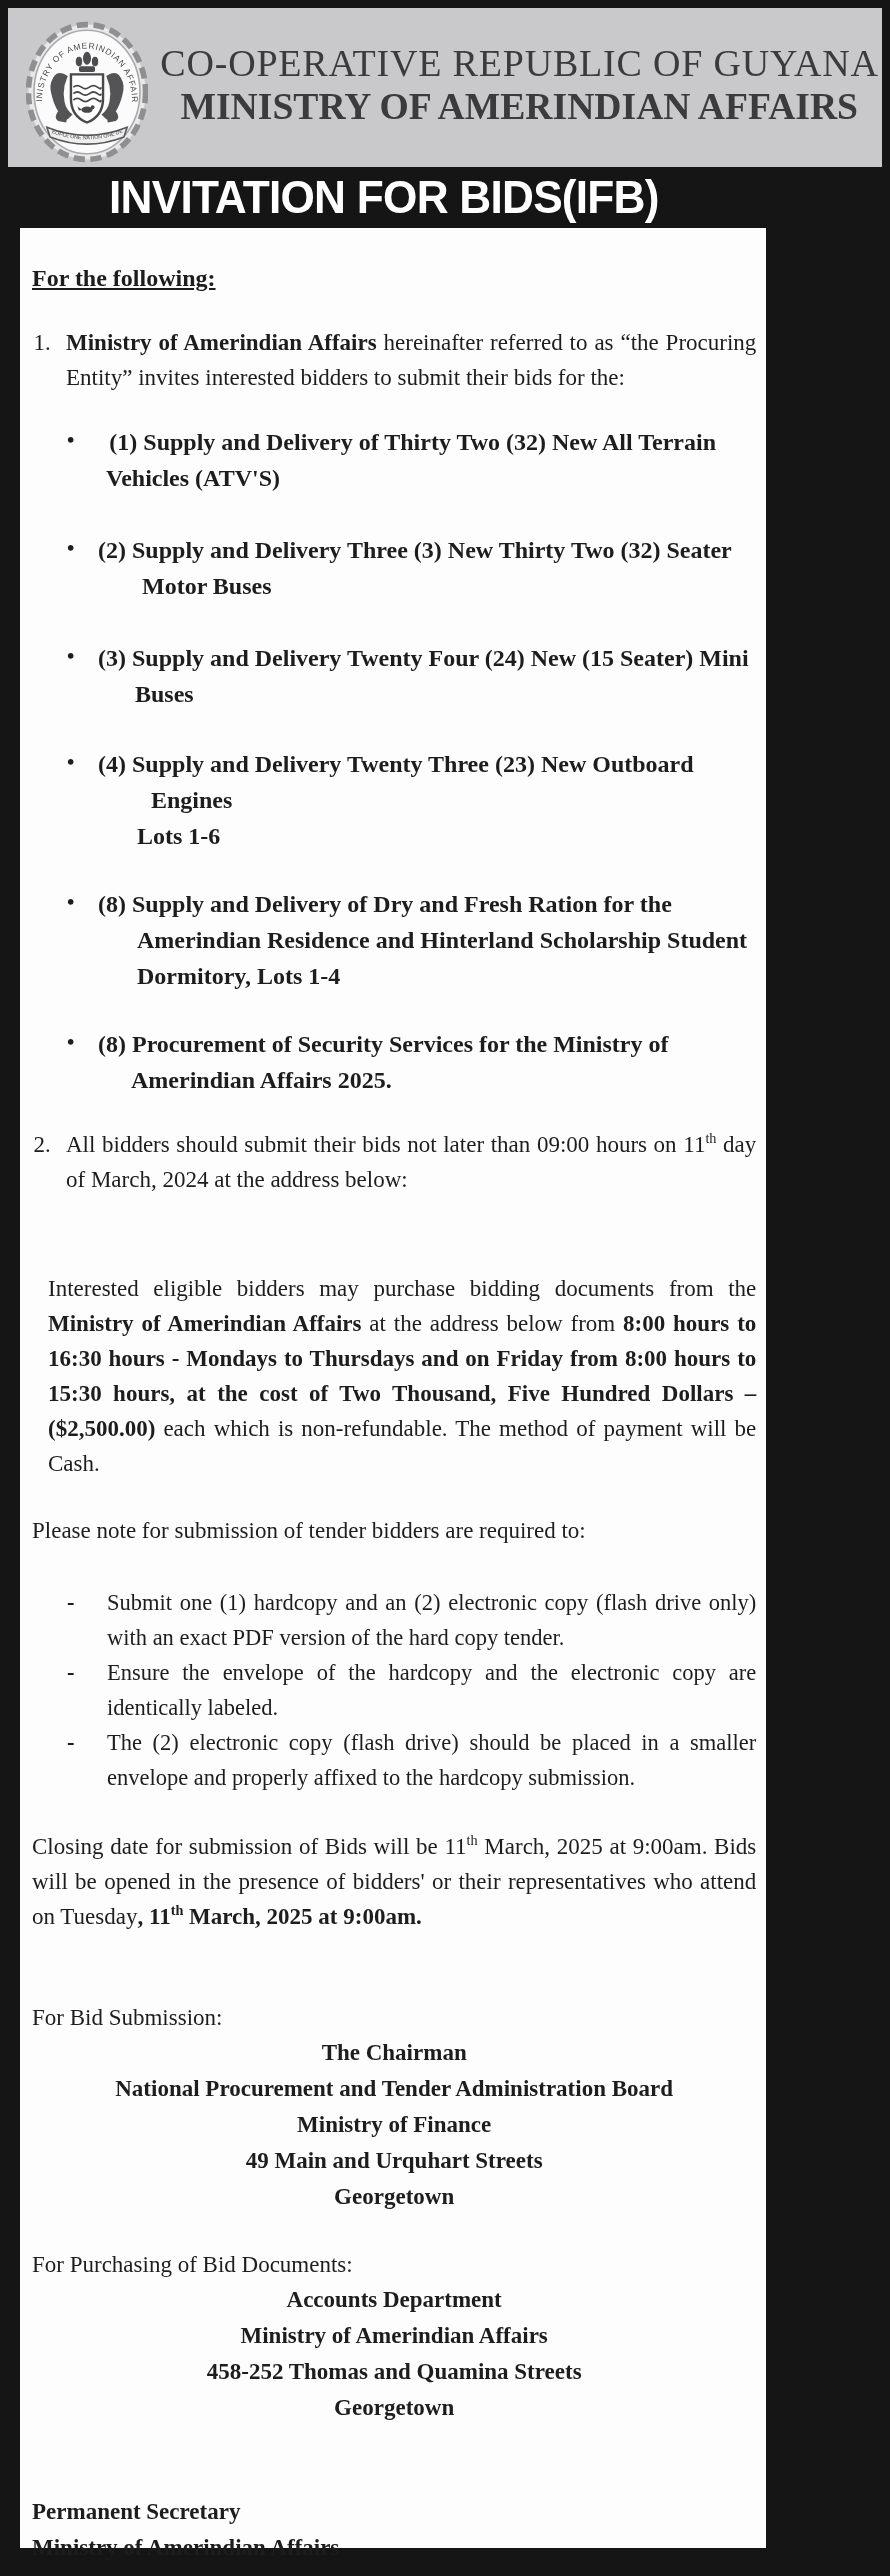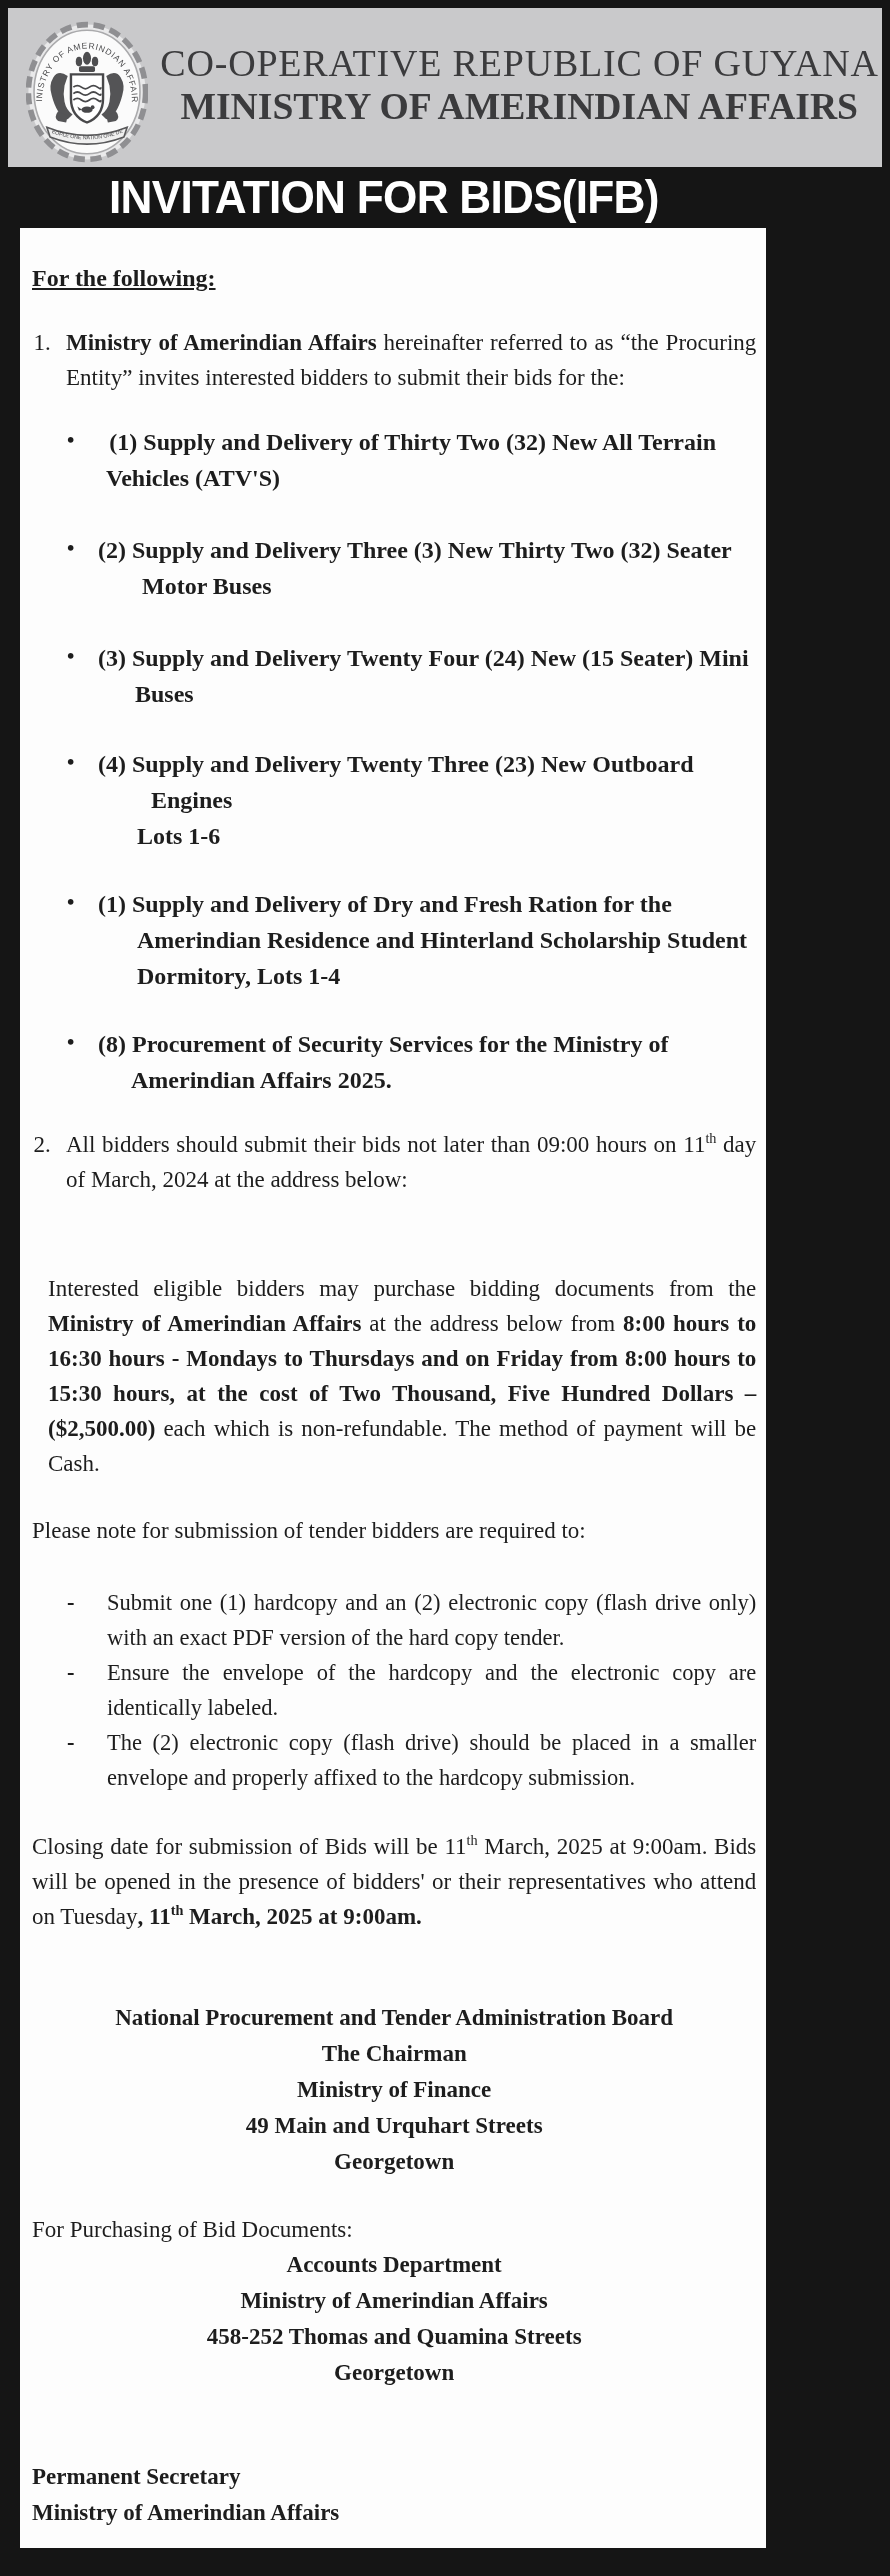--- a/index.html
+++ b/index.html
@@ -160,21 +160,21 @@
     <span class="dot" data-name="bullet-icon">•</span>
     <div class="b-lines" data-name="bullet-text">
         <div data-name="text-line">(4) Supply and Delivery Twenty Three (23) New Outboard</div>
         <div data-name="text-line" style="padding-left: 53px;">Engines</div>
         <div data-name="text-line" style="padding-left: 39px;">Lots 1-6</div>
       </div>
   </div>
   <div class="bullet b5" data-name="bullet-item-5">
     <span class="dot" data-name="bullet-icon">•</span>
     <div class="b-lines" data-name="bullet-text">
-        <div data-name="text-line">(1) Supply and Delivery of Dry and Fresh Ration for the</div>
+        <div data-name="text-line">(8) Supply and Delivery of Dry and Fresh Ration for the</div>
         <div data-name="text-line" style="padding-left: 39px;">Amerindian Residence and Hinterland Scholarship Student</div>
         <div data-name="text-line" style="padding-left: 39px;">Dormitory, Lots 1-4</div>
       </div>
   </div>
   <div class="bullet b6" data-name="bullet-item-6">
     <span class="dot" data-name="bullet-icon">•</span>
     <div class="b-lines" data-name="bullet-text">
         <div data-name="text-line">(8) Procurement of Security Services for the Ministry of</div>
         <div data-name="text-line" style="padding-left: 33px;">Amerindian Affairs 2025.</div>
       </div>
@@ -198,23 +198,24 @@
       <span data-name="dash-item-text">Ensure the envelope of the hardcopy and the electronic copy are identically labeled.</span>
     </div>
     <div class="dash-item" data-name="dash-item-3">
       <span class="dash" data-name="dash-icon">-</span>
       <span data-name="dash-item-text">The (2) electronic copy (flash drive) should be placed in a smaller envelope and properly affixed to the hardcopy submission.</span>
     </div>
   </div>
 
   <p class="closing" data-name="closing-date-paragraph"><span data-name="text-segment">Closing date for submission of Bids will be 11</span><sup data-name="text-segment">th</sup><span data-name="text-segment"> March, 2025 at 9:00am.  Bids will be opened in the presence of bidders' or their representatives who attend on Tuesday</span><span data-name="text-segment" style="font-weight: bold;">,</span><span data-name="text-segment"> </span><span data-name="text-segment" style="font-weight: bold;">11</span><sup data-name="text-segment" style="font-weight: bold;">th</sup><span data-name="text-segment" style="font-weight: bold;"> March, 2025 at 9:00am.</span></p>
 
+  <p class="blk-label" data-name="bid-submission-label">For Bid Submission:</p>
   <div class="center-block gap-after-bid" data-name="bid-submission-address">
+      <div data-name="text-line">The Chairman</div>
       <div data-name="text-line">National Procurement and Tender Administration Board</div>
-      <div data-name="text-line">The Chairman</div>
       <div data-name="text-line">Ministry of Finance</div>
       <div data-name="text-line">49 Main and Urquhart Streets</div>
       <div data-name="text-line">Georgetown</div>
     </div>
 
   <p class="blk-label" data-name="purchasing-label">For Purchasing of Bid Documents:</p>
   <div class="center-block" data-name="purchasing-address">
       <div data-name="text-line">Accounts Department</div>
       <div data-name="text-line">Ministry of Amerindian Affairs</div>
       <div data-name="text-line">458-252 Thomas and Quamina Streets</div>

